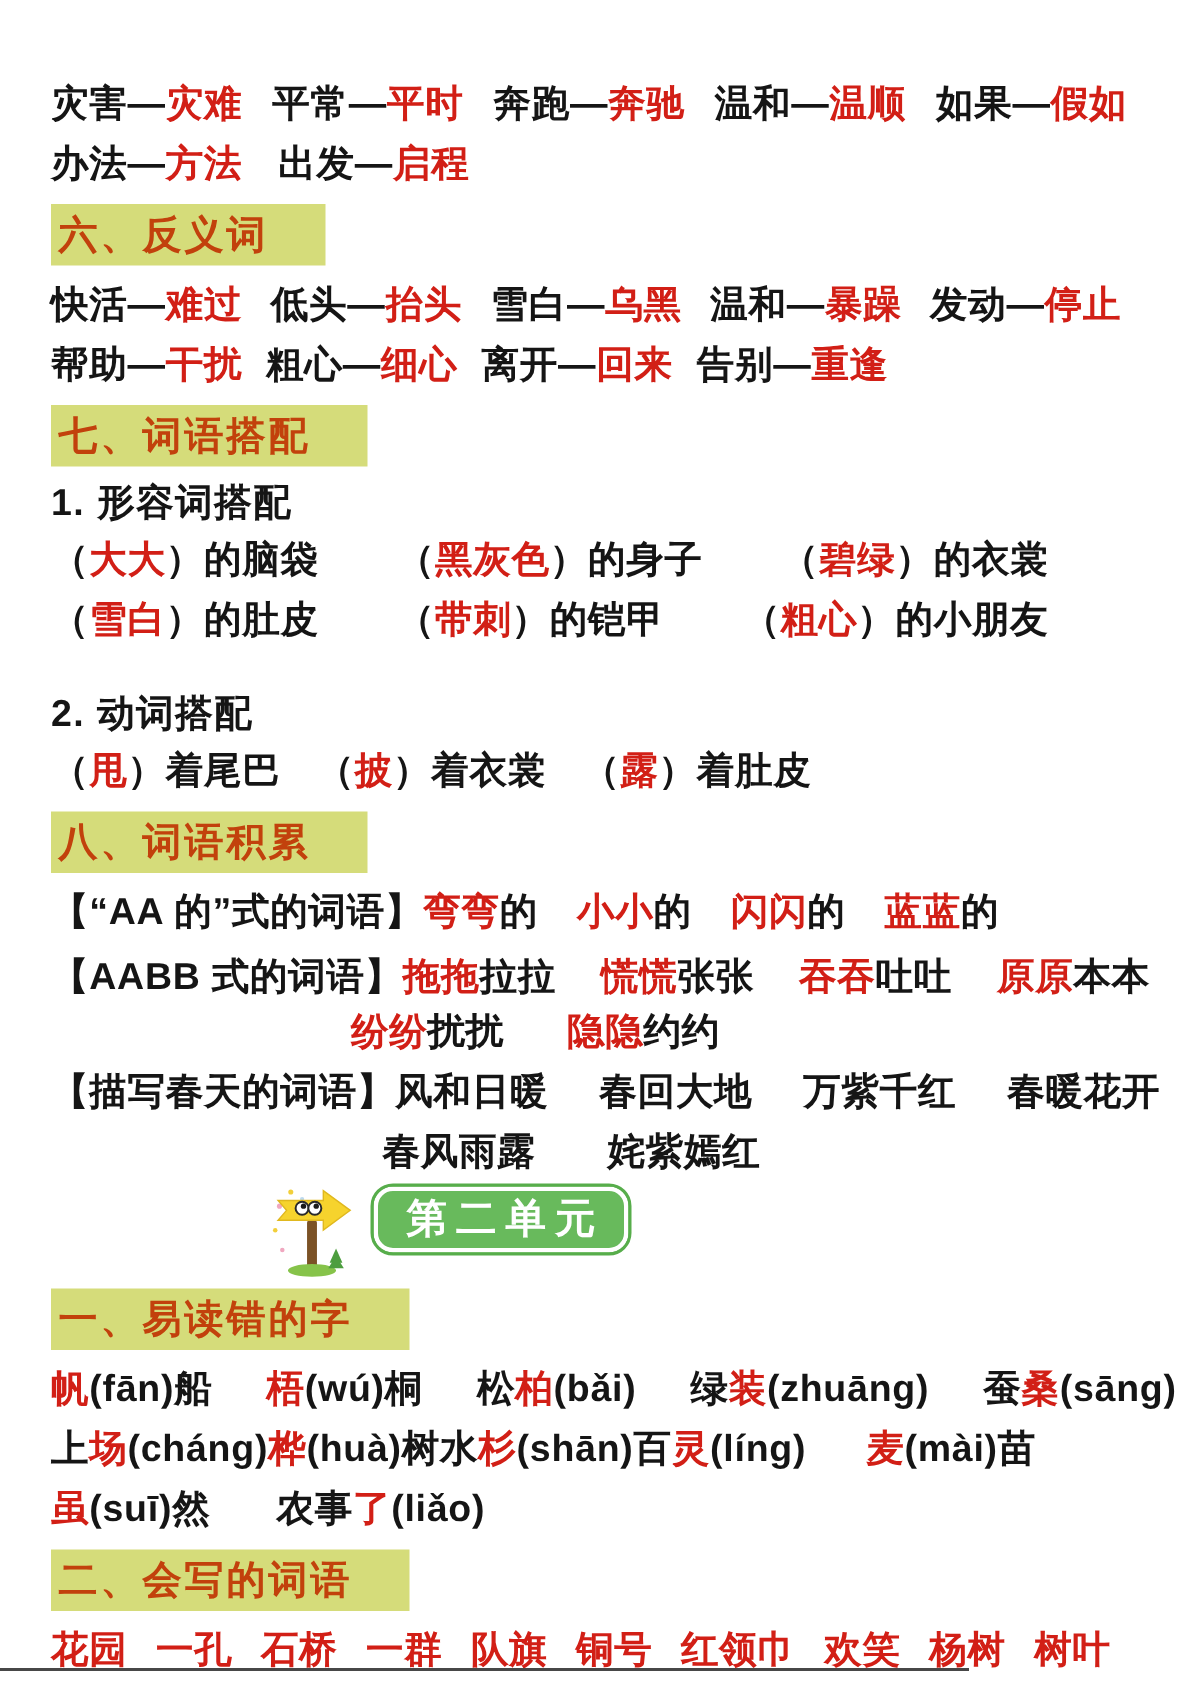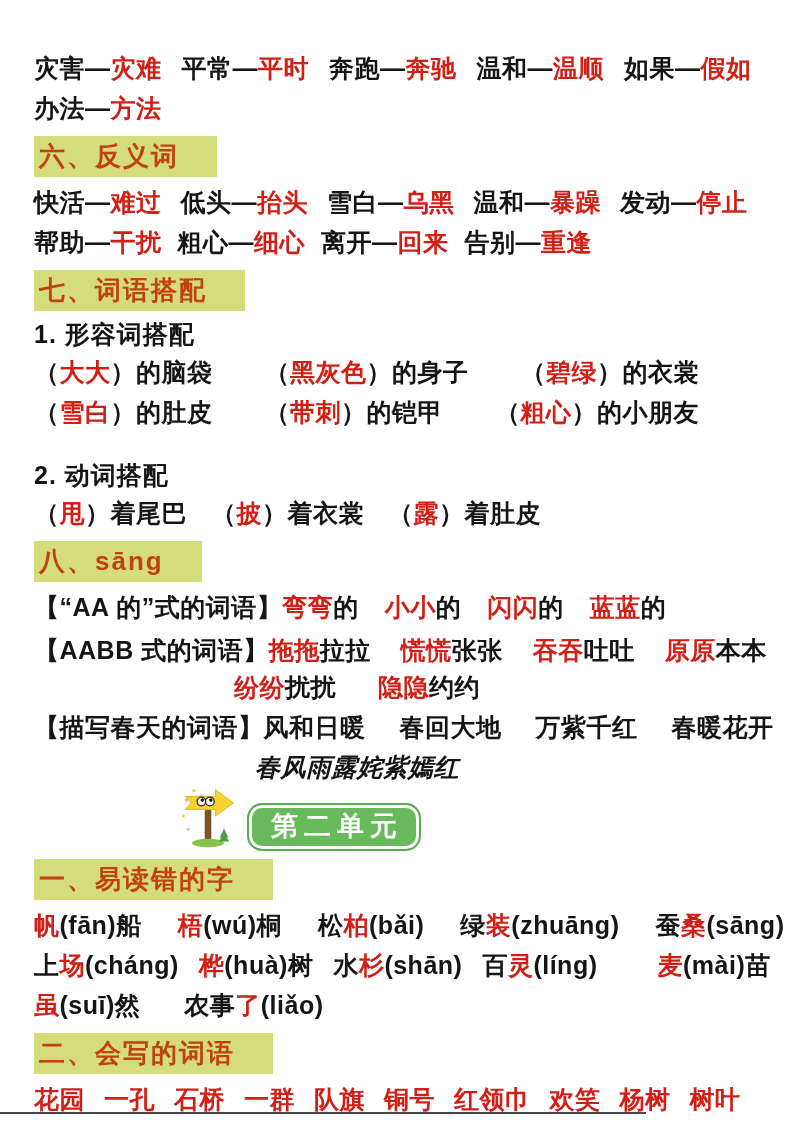--- a/index.html
+++ b/index.html
@@ -42,21 +42,21 @@
     line-height:30px;
   }
   .subhead{
     height:36px;display:flex;align-items:center;
     font-size:25px;font-weight:700;color:#151515;letter-spacing:1px;
   }
   .subhead.push{margin-top:25px;}
   
   .unit-divider{
     height:62px;margin-top:2px;
-    display:flex;align-items:flex-end;justify-content:center;
+    display:flex;align-items:flex-start;justify-content:center;
     gap:10px;
     transform:translateX(-18px);
   }
   .unit-pill{
     background:#68ba5c;
     border:2px solid #57ad4b;
     box-shadow:inset 0 0 0 3px #ffffff;
     border-radius:15px;
     color:#ffffff;
     font-size:27px;
@@ -79,20 +79,21 @@
   <div id="flow">
       <div class="row" style="column-gap: 20px;">
         <span class="item"><span class="run blk">灾害—</span><span class="run red">灾难</span></span>
         <span class="item"><span class="run blk">平常—</span><span class="run red">平时</span></span>
         <span class="item"><span class="run blk">奔跑—</span><span class="run red">奔驰</span></span>
         <span class="item"><span class="run blk">温和—</span><span class="run red">温顺</span></span>
         <span class="item"><span class="run blk">如果—</span><span class="run red">假如</span></span>
       </div>
       <div class="row" style="column-gap: 24px;">
         <span class="item"><span class="run blk">办法—</span><span class="run red">方法</span></span>
+        <span class="item"><span class="run blk">出发—</span><span class="run red">启程</span></span>
       </div>
       <div class="sec-header">
         <span class="hl">六、反义词</span>
       </div>
       <div class="row" style="column-gap: 19px;">
         <span class="item"><span class="run blk">快活—</span><span class="run red">难过</span></span>
         <span class="item"><span class="run blk">低头—</span><span class="run red">抬头</span></span>
         <span class="item"><span class="run blk">雪白—</span><span class="run red">乌黑</span></span>
         <span class="item"><span class="run blk">温和—</span><span class="run red">暴躁</span></span>
         <span class="item"><span class="run blk">发动—</span><span class="run red">停止</span></span>
@@ -117,21 +118,21 @@
         <span class="item"><span class="run blk">（</span><span class="run red">带刺</span><span class="run blk">）的铠甲</span></span>
         <span class="item"><span class="run blk">（</span><span class="run red">粗心</span><span class="run blk">）的小朋友</span></span>
       </div>
       <div class="subhead push">2. 动词搭配</div>
       <div class="row" style="column-gap: 34px; gap: 24px;">
         <span class="item"><span class="run blk">（</span><span class="run red">甩</span><span class="run blk">）着尾巴</span></span>
         <span class="item"><span class="run blk">（</span><span class="run red">披</span><span class="run blk">）着衣裳</span></span>
         <span class="item"><span class="run blk">（</span><span class="run red">露</span><span class="run blk">）着肚皮</span></span>
       </div>
       <div class="sec-header">
-        <span class="hl">八、sāng</span>
+        <span class="hl">八、词语积累</span>
       </div>
       <div class="row" style="column-gap: 26px;">
         <span class="item"><span class="run blk">【“AA 的”式的词语】</span><span class="run red">弯弯</span><span class="run blk">的</span></span>
         <span class="item"><span class="run red">小小</span><span class="run blk">的</span></span>
         <span class="item"><span class="run red">闪闪</span><span class="run blk">的</span></span>
         <span class="item"><span class="run red">蓝蓝</span><span class="run blk">的</span></span>
       </div>
       <div class="row" style="column-gap: 30px; align-items: flex-end;">
         <span class="item"><span class="run blk">【AABB 式的词语】</span><span class="run red">拖拖</span><span class="run blk">拉拉</span></span>
         <span class="item"><span class="run red">慌慌</span><span class="run blk">张张</span></span>
@@ -141,21 +142,21 @@
       <div class="row" style="column-gap: 42px; padding-left: 200px;">
         <span class="item"><span class="run red">纷纷</span><span class="run blk">扰扰</span></span>
         <span class="item"><span class="run red">隐隐</span><span class="run blk">约约</span></span>
       </div>
       <div class="row" style="column-gap: 34px;">
         <span class="item"><span class="run blk">【描写春天的词语】风和日暖</span></span>
         <span class="item"><span class="run blk">春回大地</span></span>
         <span class="item"><span class="run blk">万紫千红</span></span>
         <span class="item"><span class="run blk">春暖花开</span></span>
       </div>
-      <div class="row" style="padding-left: 221px; font-style: italic;">
+      <div class="row" style="column-gap: 48px; padding-left: 221px;">
         <span class="item"><span class="run blk">春风雨露</span></span>
         <span class="item"><span class="run blk">姹紫嫣红</span></span>
       </div>
   <div class="unit-divider">
     <svg class="signpost" viewBox="0 0 60 70" xmlns="http://www.w3.org/2000/svg">
       <circle cx="7" cy="16" r="1.8" fill="#f0a8c0"></circle>
       <circle cx="15" cy="6" r="1.8" fill="#f2cf3a"></circle>
       <circle cx="23" cy="11" r="1.5" fill="#bcd9ef"></circle>
       <circle cx="4" cy="33" r="1.6" fill="#f2cf3a"></circle>
       <circle cx="9" cy="47" r="1.6" fill="#f0a8c0"></circle>
@@ -174,21 +175,21 @@
 <div class="sec-header">
         <span class="hl">一、易读错的字</span>
       </div>
       <div class="row" style="column-gap: 36px;">
         <span class="item"><span class="run red">帆</span><span class="run blk">(fān)船</span></span>
         <span class="item"><span class="run red">梧</span><span class="run blk">(wú)桐</span></span>
         <span class="item"><span class="run blk">松</span><span class="run red">柏</span><span class="run blk">(bǎi)</span></span>
         <span class="item"><span class="run blk">绿</span><span class="run red">装</span><span class="run blk">(zhuāng)</span></span>
         <span class="item"><span class="run blk">蚕</span><span class="run red">桑</span><span class="run blk">(sāng)</span></span>
       </div>
-      <div class="row" style="column-gap: 20px;">
+      <div class="row" style="">
         <span class="item"><span class="run blk">上</span><span class="run red">场</span><span class="run blk">(cháng)</span></span>
         <span class="item"><span class="run red">桦</span><span class="run blk">(huà)树</span></span>
         <span class="item"><span class="run blk">水</span><span class="run red">杉</span><span class="run blk">(shān)</span></span>
         <span class="item"><span class="run blk">百</span><span class="run red">灵</span><span class="run blk">(líng)</span></span>
         <span class="item" style="margin-left: 40px;"><span class="run red">麦</span><span class="run blk">(mài)苗</span></span>
       </div>
       <div class="row" style="column-gap: 44px;">
         <span class="item"><span class="run red">虽</span><span class="run blk">(suī)然</span></span>
         <span class="item"><span class="run blk">农事</span><span class="run red">了</span><span class="run blk">(liǎo)</span></span>
       </div>

